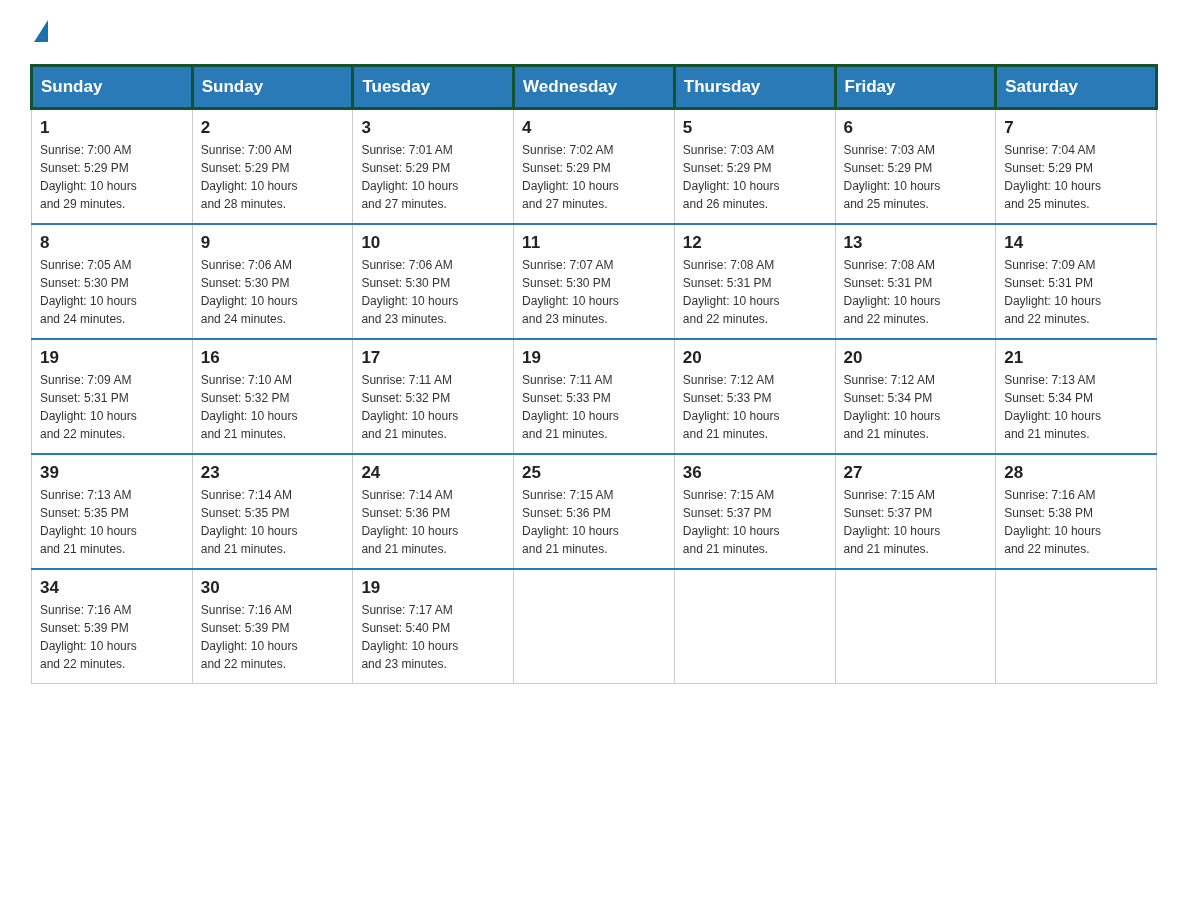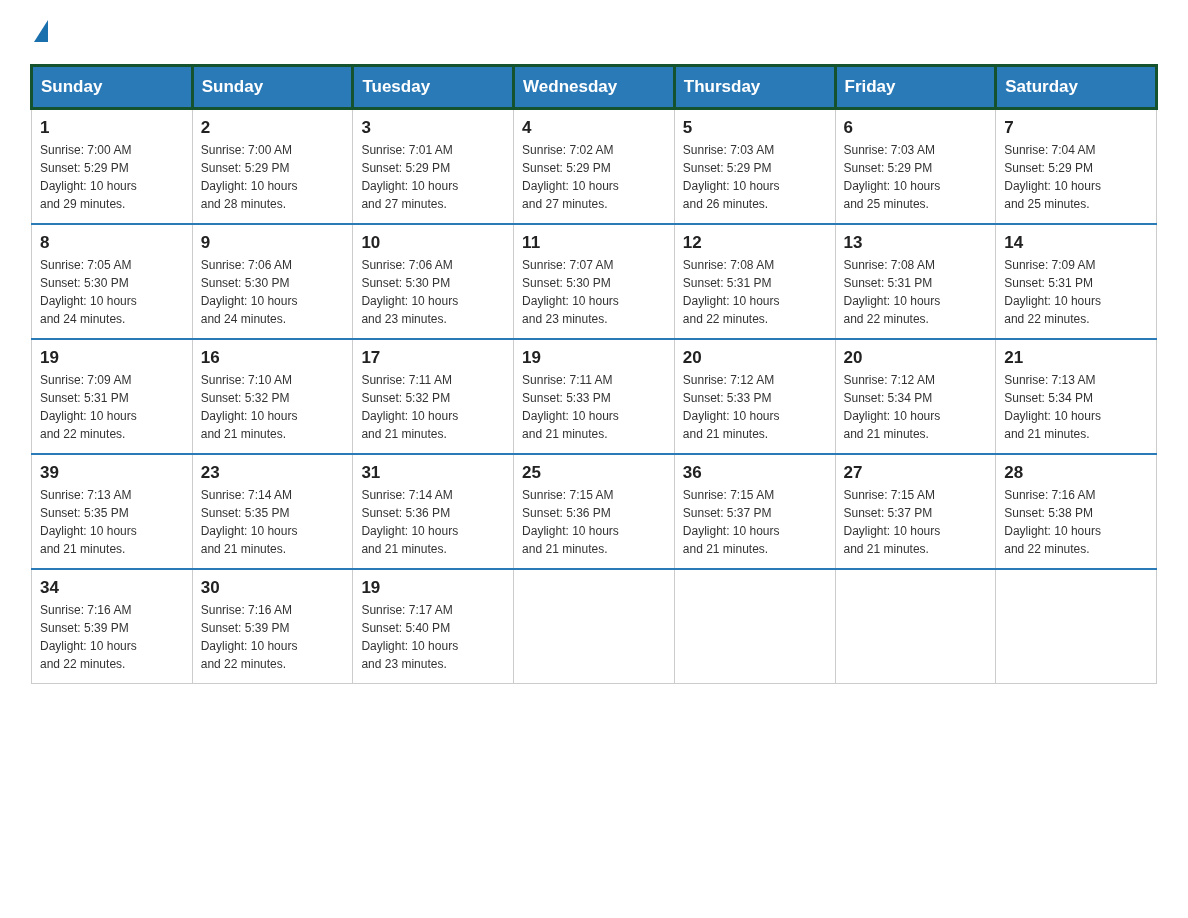--- a/index.html
+++ b/index.html
@@ -226,21 +226,21 @@
       <tr>
         <td>
           <span class="day-number">39</span>
           <div class="day-info">Sunrise: 7:13 AM<br>Sunset: 5:35 PM<br>Daylight: 10 hours<br>and 21 minutes.</div>
         </td>
         <td>
           <span class="day-number">23</span>
           <div class="day-info">Sunrise: 7:14 AM<br>Sunset: 5:35 PM<br>Daylight: 10 hours<br>and 21 minutes.</div>
         </td>
         <td>
-          <span class="day-number">31</span>
+          <span class="day-number">24</span>
           <div class="day-info">Sunrise: 7:14 AM<br>Sunset: 5:36 PM<br>Daylight: 10 hours<br>and 21 minutes.</div>
         </td>
         <td>
           <span class="day-number">25</span>
           <div class="day-info">Sunrise: 7:15 AM<br>Sunset: 5:36 PM<br>Daylight: 10 hours<br>and 21 minutes.</div>
         </td>
         <td>
           <span class="day-number">36</span>
           <div class="day-info">Sunrise: 7:15 AM<br>Sunset: 5:37 PM<br>Daylight: 10 hours<br>and 21 minutes.</div>
         </td>

